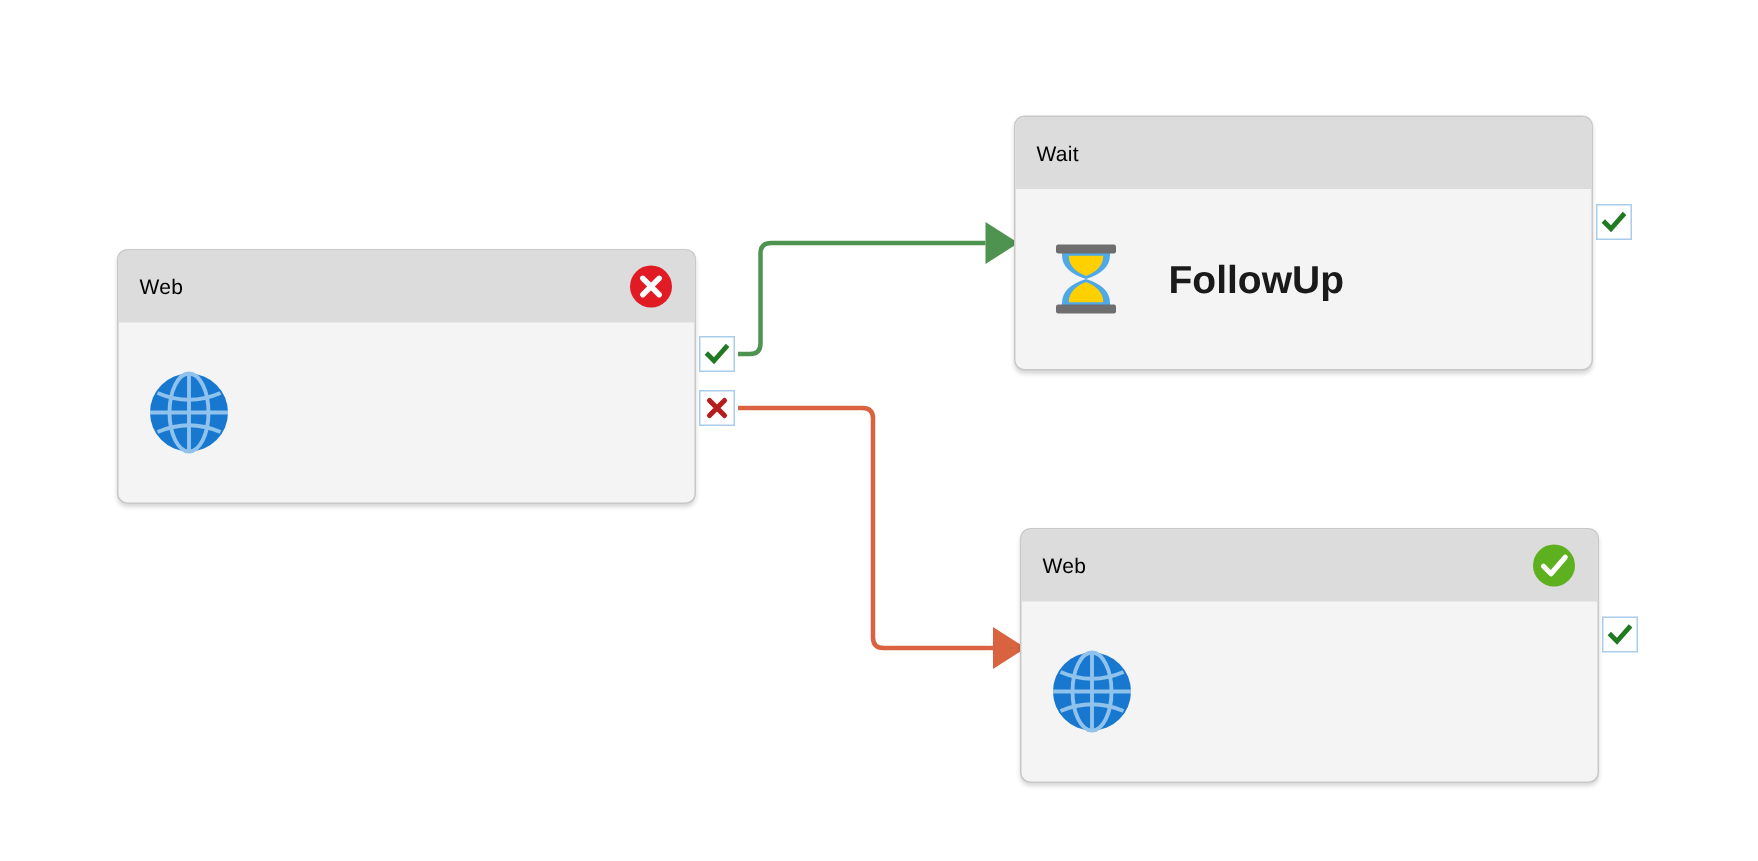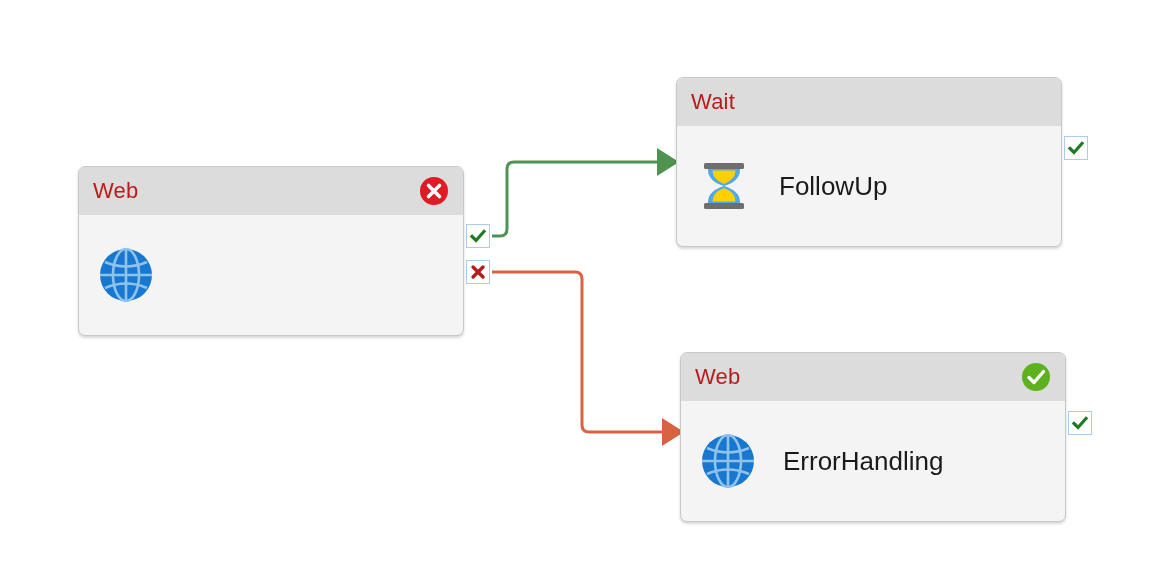--- a/index.html
+++ b/index.html
@@ -40,22 +40,22 @@
     height: 48px;
     background: #dcdcdc;
     border-top-left-radius: 6px;
     border-top-right-radius: 6px;
     display: flex;
     align-items: center;
     padding: 0 14px;
     box-sizing: border-box;
   }
   .node-header-title {
-    font-size: 22px;
-    color: #b91c1c;
+    font-size: 14px;
+    color: #000000;
     letter-spacing: 0.2px;
   }
   .status-badge {
     position: absolute;
     right: 14px;
     top: 50%;
     transform: translateY(-50%);
     width: 30px;
     height: 30px;
     line-height: 0;
@@ -71,20 +71,21 @@
     width: 58px;
     height: 58px;
     flex: 0 0 58px;
     line-height: 0;
   }
   .node-label {
     margin-left: 26px;
     font-size: 26px;
     color: #1a1a1a;
     white-space: nowrap;
+    font-weight: bold;
   }
   
   .port {
     position: absolute;
     width: 24px;
     height: 24px;
     background: #ffffff;
     border: 1px solid #a9cdea;
     box-sizing: border-box;
     display: flex;
@@ -184,21 +185,20 @@
           <circle cx="29" cy="29" r="26" fill="#1878cf"></circle>
           <g fill="none" stroke="#8fc2ec" stroke-width="2.6">
             <ellipse cx="29" cy="29" rx="13" ry="26"></ellipse>
             <line x1="3" y1="29" x2="55" y2="29"></line>
             <path d="M8 16 Q29 25 50 16"></path>
             <path d="M8 42 Q29 33 50 42"></path>
             <line x1="29" y1="3" x2="29" y2="55"></line>
           </g>
         </svg>
       </span>
-      <span class="node-label">ErrorHandling</span>
     </div>
   </div>
 
   <div class="port" style="left:1068px; top:411px;">
     <svg width="18" height="18" viewBox="0 0 18 18" xmlns="http://www.w3.org/2000/svg">
       <path d="M3 9.5 L7 13.5 L15 4.5" fill="none" stroke="#1f7a21" stroke-width="3.2" stroke-linecap="square"></path>
     </svg>
   </div>
 
 </div>

